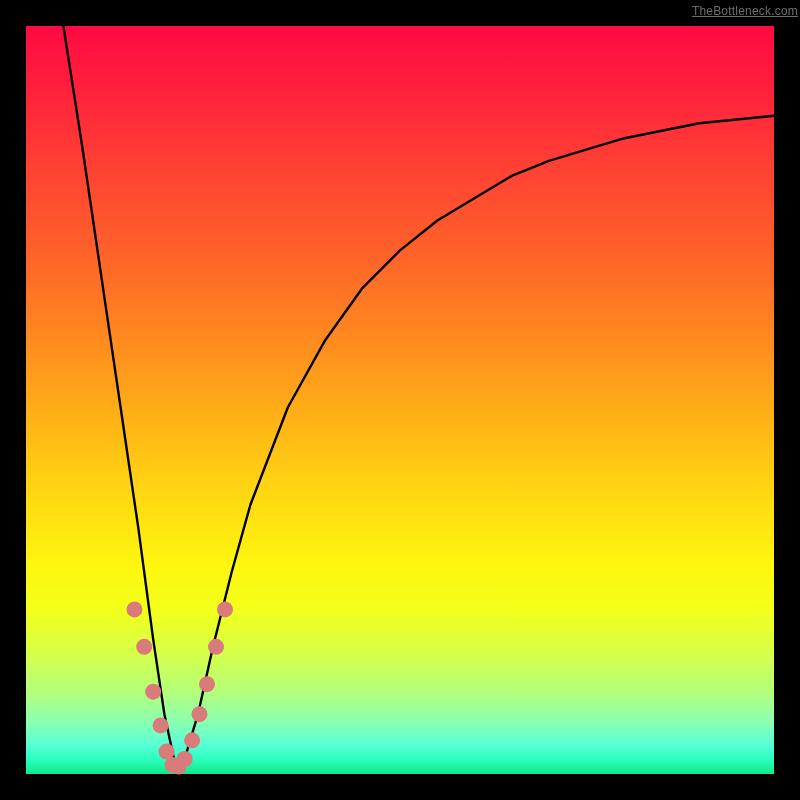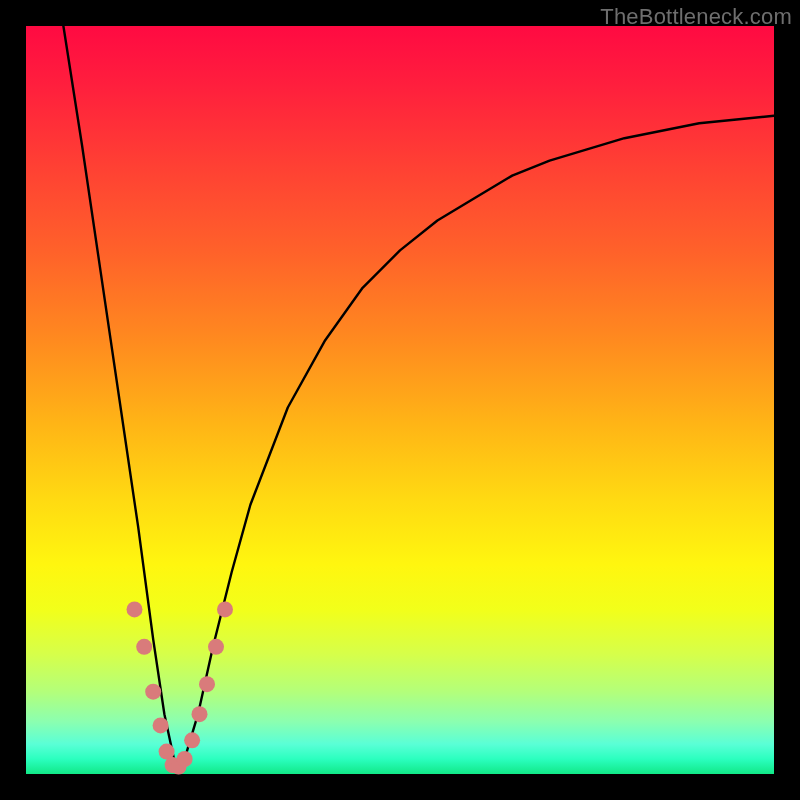--- a/index.html
+++ b/index.html
@@ -46,26 +46,27 @@
     position: absolute;
     left: 0;
     top: 0;
     width: 748px;
     height: 748px;
     overflow: visible;
   }
   .watermark {
     position: absolute;
     top: 4px;
-    right: 8px;
+    right: 2px;
     color: #6e6e6e;
-    font-size: 22px;
+    font-size: 12px;
     font-weight: 500;
     letter-spacing: 0.2px;
     user-select: none;
+    text-decoration: underline;
   }
 </style>
 </head>
 <body>
 
 <div class="frame">
   <div class="plot">
     <svg viewBox="0 0 748 748">
       <g id="curve-group">
           <path d="M37.4 0.0 L56.1 119.7 L74.8 246.8 L93.5 374.0 L112.2 501.2 L127.2 613.4 L138.4 688.2 L149.6 740.5 L160.8 725.6 L172.0 688.2 L187.0 620.8 L205.7 546.0 L224.4 478.7 L261.8 381.5 L299.2 314.2 L336.6 261.8 L374.0 224.4 L411.4 194.5 L448.8 172.0 L486.2 149.6 L523.6 134.6 L561.0 123.4 L598.4 112.2 L635.8 104.7 L673.2 97.2 L710.6 93.5 L748.0 89.8" fill="none" stroke="#000000" stroke-width="2.4" stroke-linecap="round" stroke-linejoin="round"></path>

